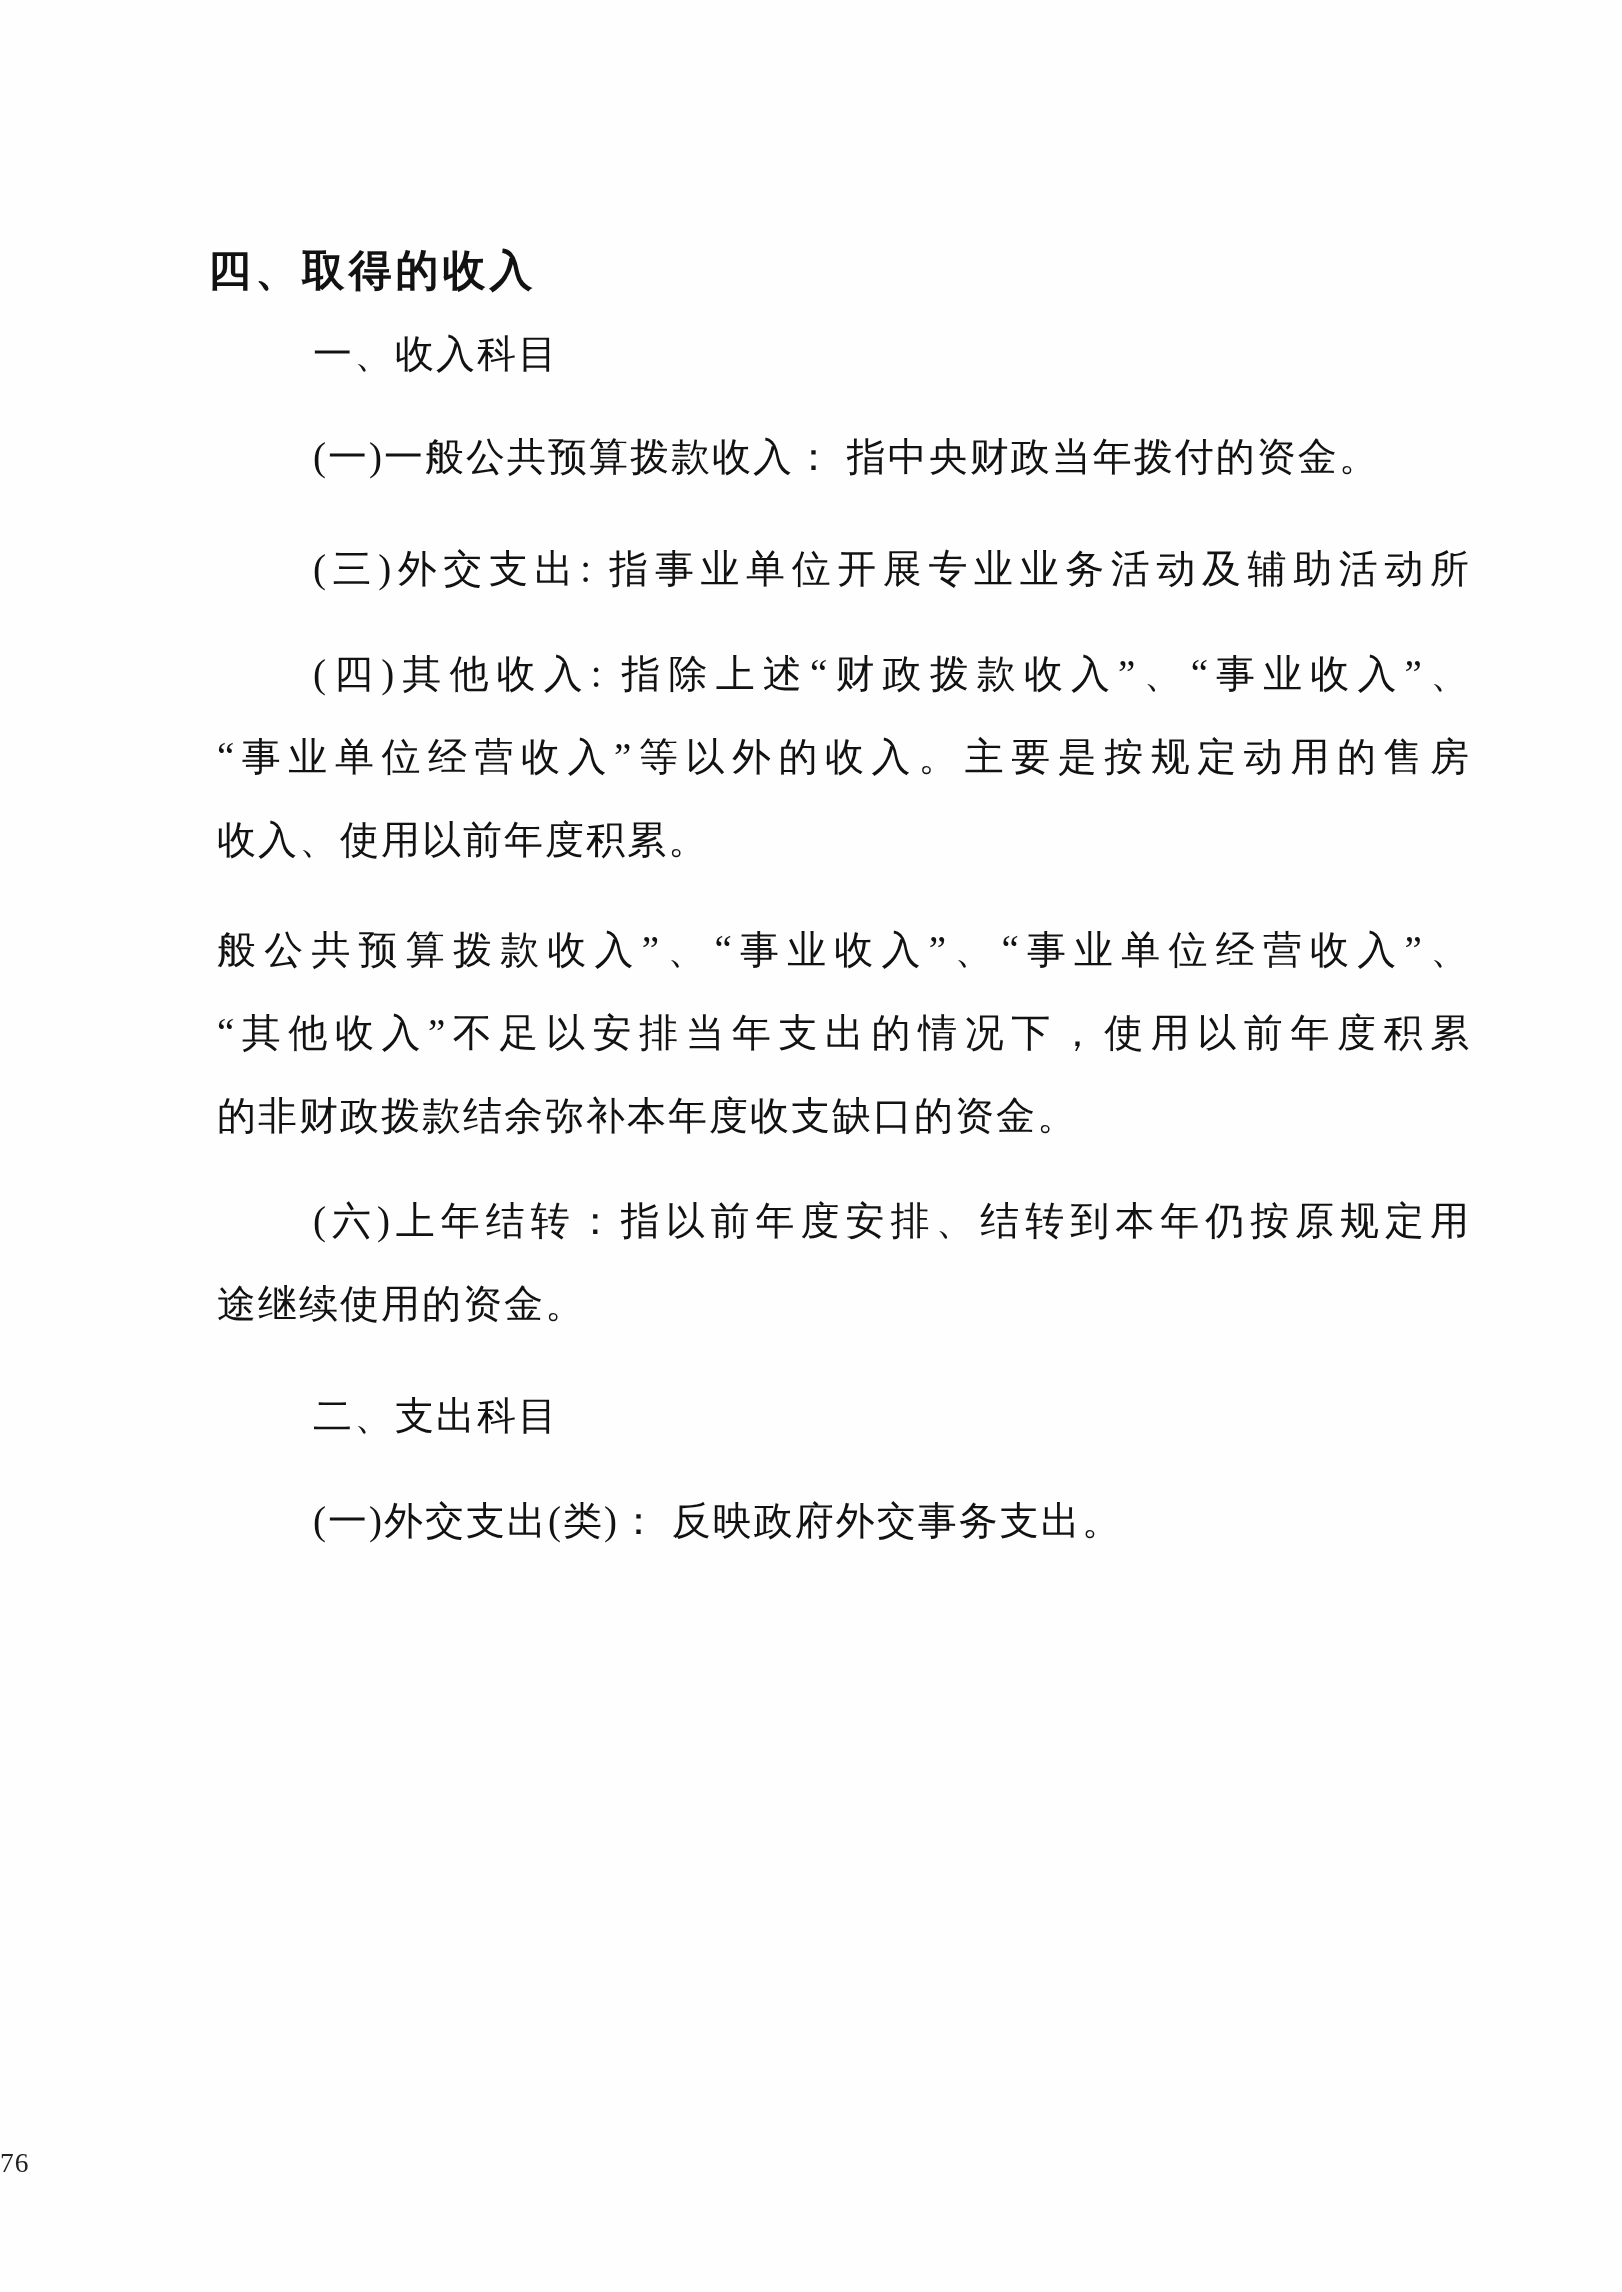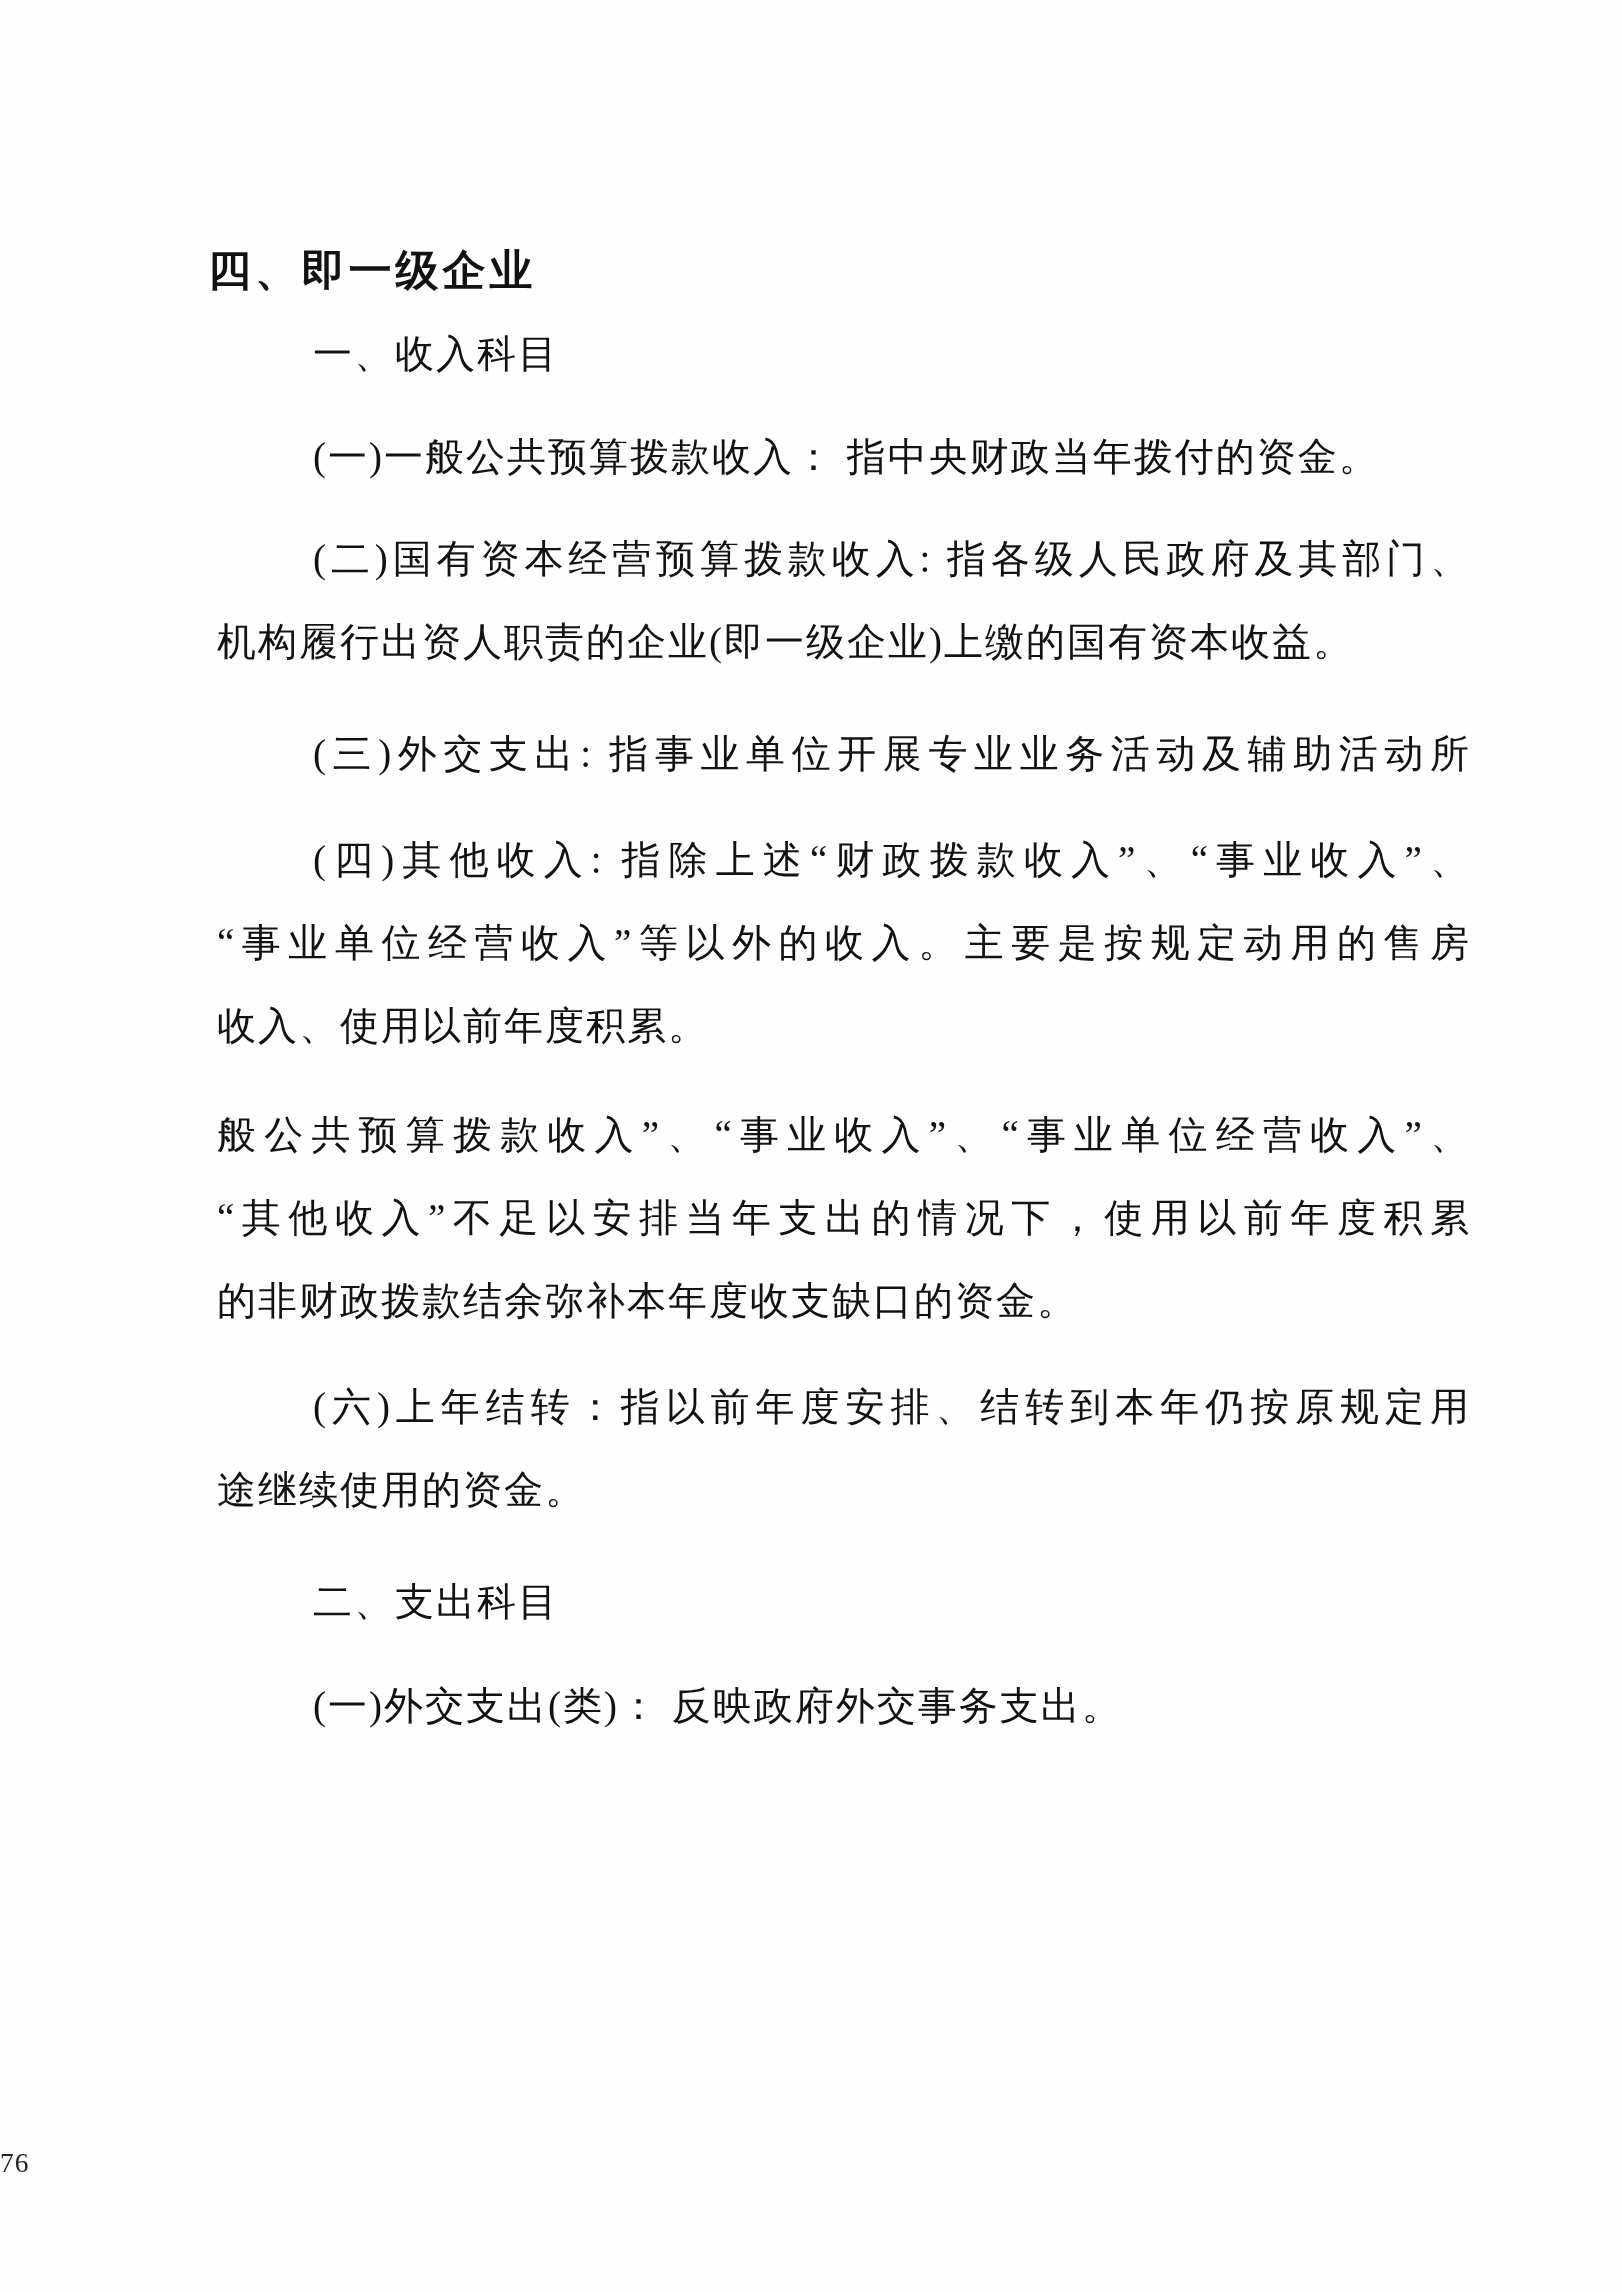--- a/index.html
+++ b/index.html
@@ -60,34 +60,30 @@
     letter-spacing: 1px;
     color: #222;
   }
 </style>
 </head>
 <body>
 
 <div class="page">
   <div class="content">
 
-    <h1 class="heading">四、即一级企业</h1>
+    <h1 class="heading">四、取得的收入</h1>
 
     <div class="block m0">
       <div class="line first">一、收入科目</div>
     </div>
 
     <div class="block m20">
       <div class="line first">(一)一般公共预算拨款收入： 指中央财政当年拨付的资金。</div>
     </div>
 
-    <div class="block m20">
-      <div class="line first fill">(二)国有资本经营预算拨款收入: 指各级人民政府及其部门、</div>
-      <div class="line">机构履行出资人职责的企业(即一级企业)上缴的国有资本收益。</div>
-    </div>
 
     <div class="block m30">
       <div class="line first fill">(三)外交支出: 指事业单位开展专业业务活动及辅助活动所</div>
     </div>
 
     <div class="block m23">
       <div class="line first fill">(四)其他收入: 指除上述“财政拨款收入”、“事业收入”、</div>
       <div class="line fill">“事业单位经营收入”等以外的收入。主要是按规定动用的售房</div>
       <div class="line">收入、使用以前年度积累。</div>
     </div>

